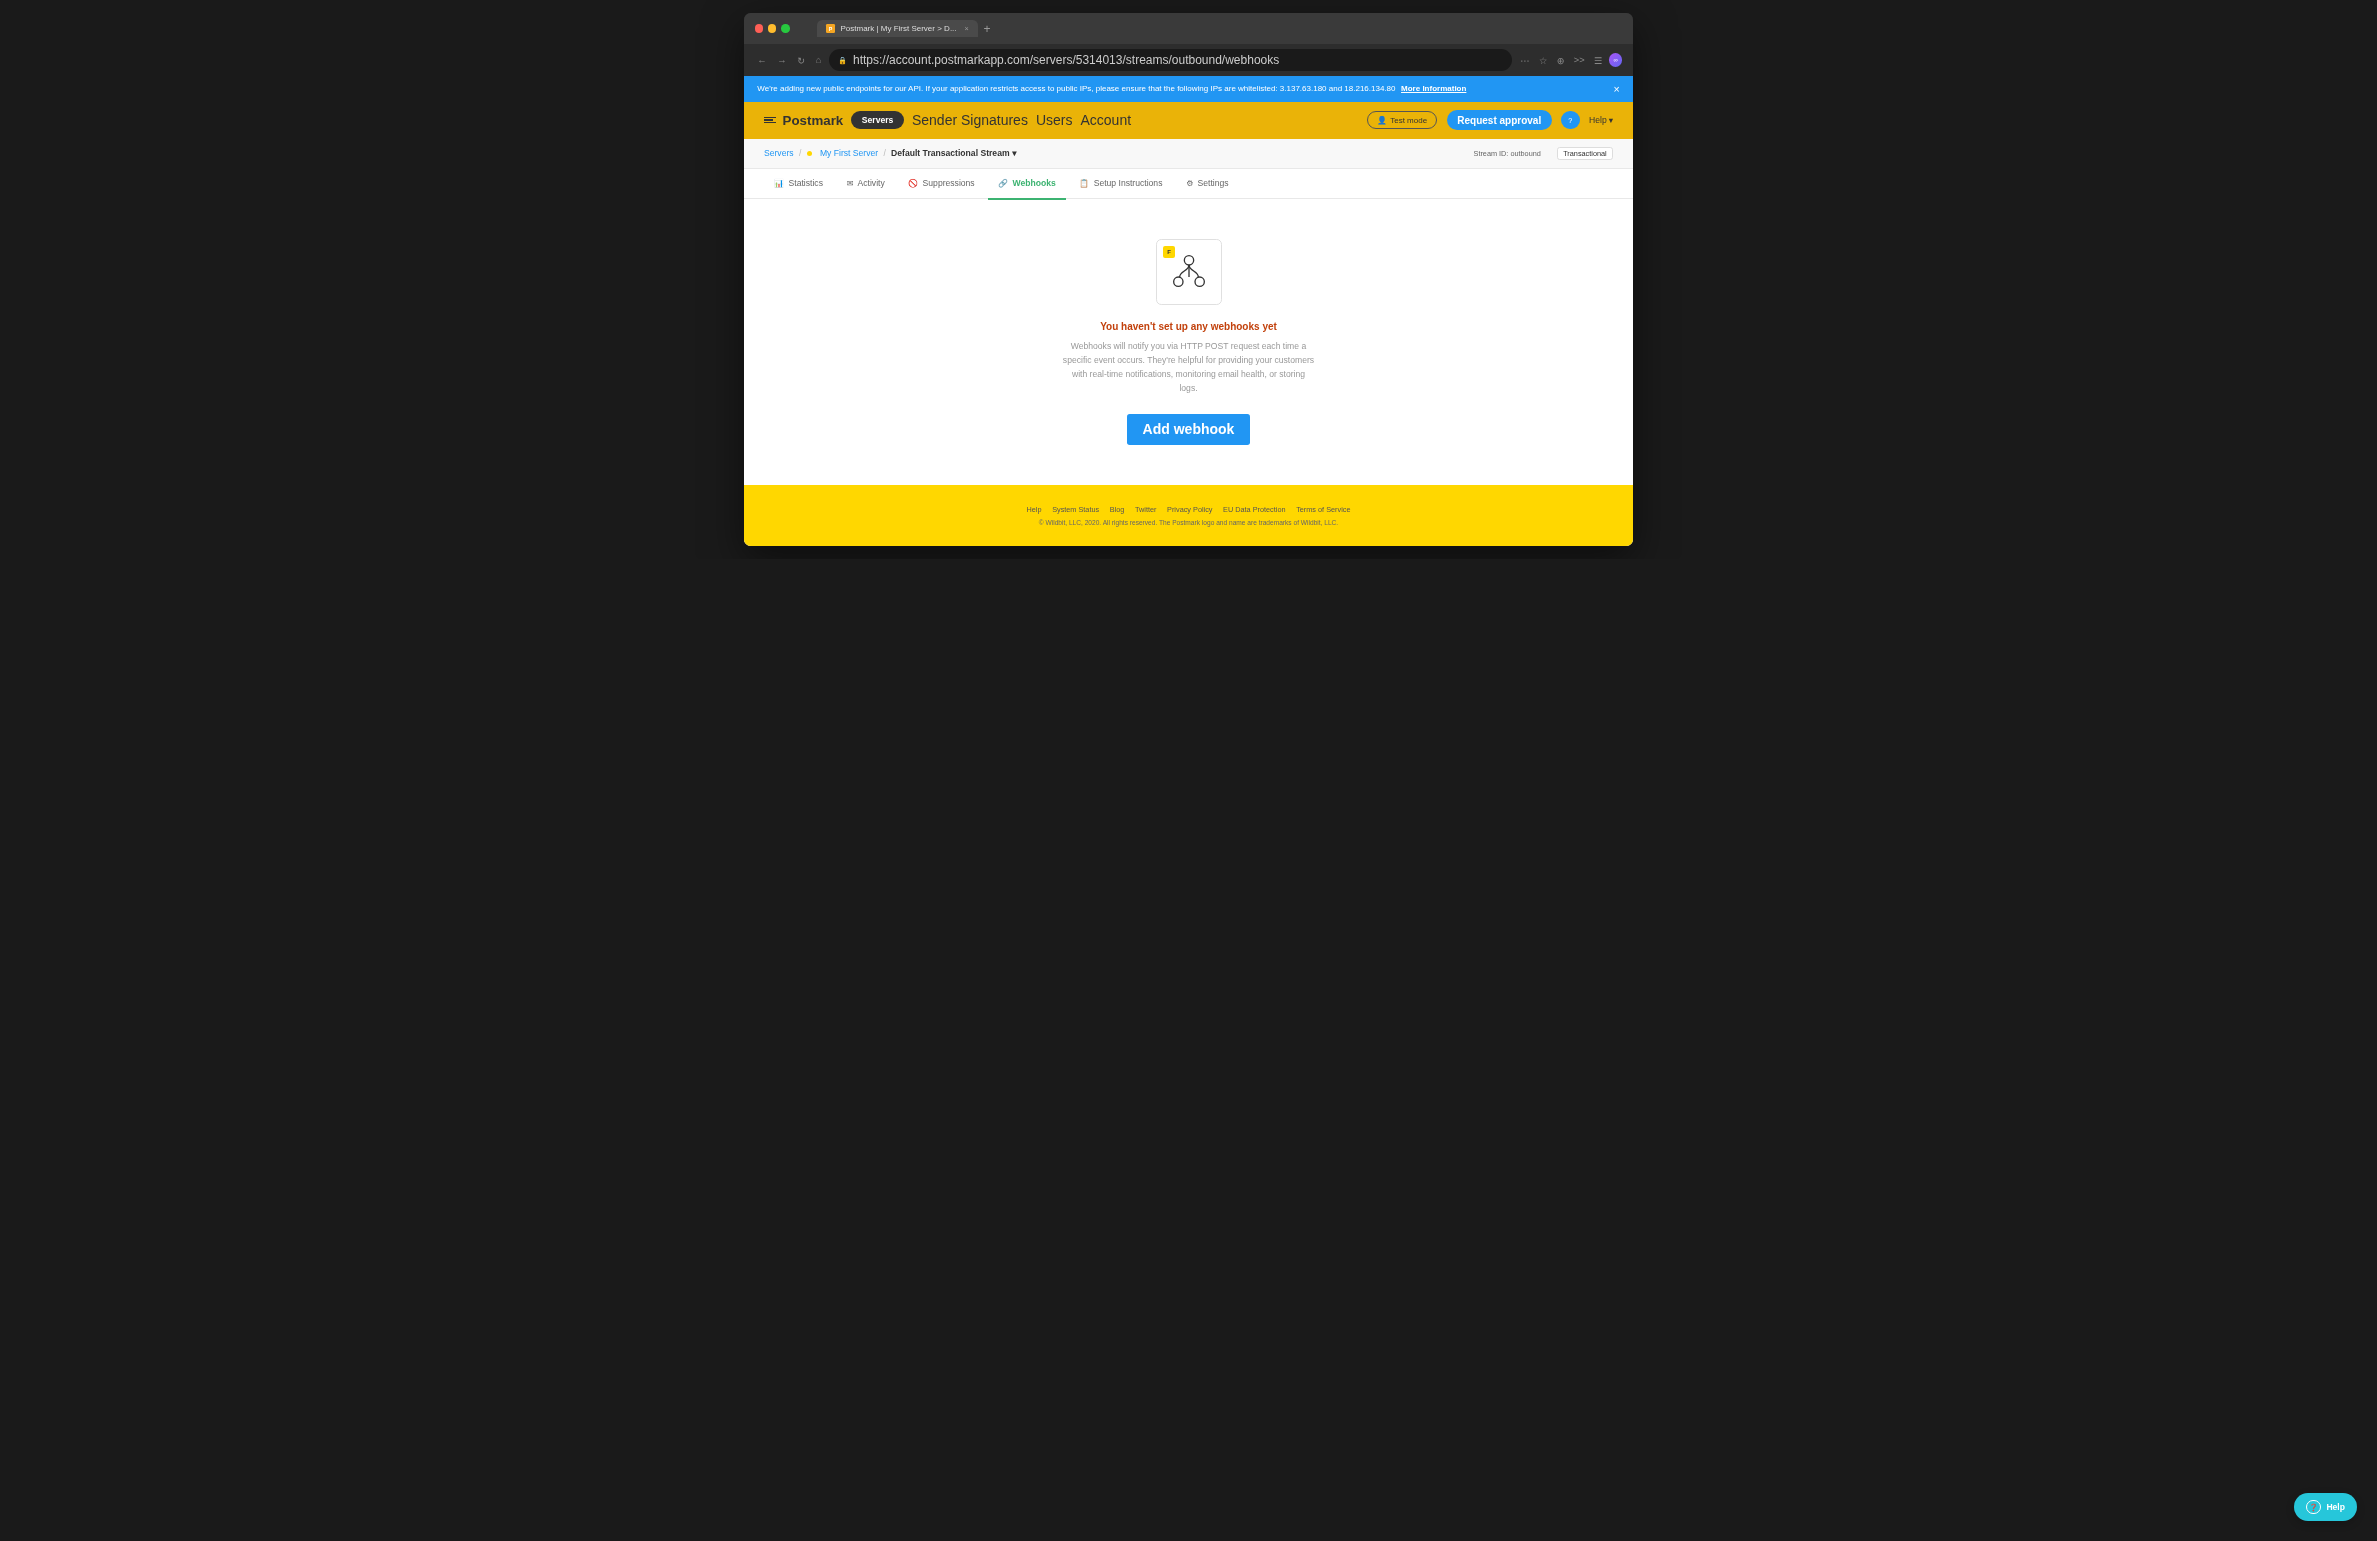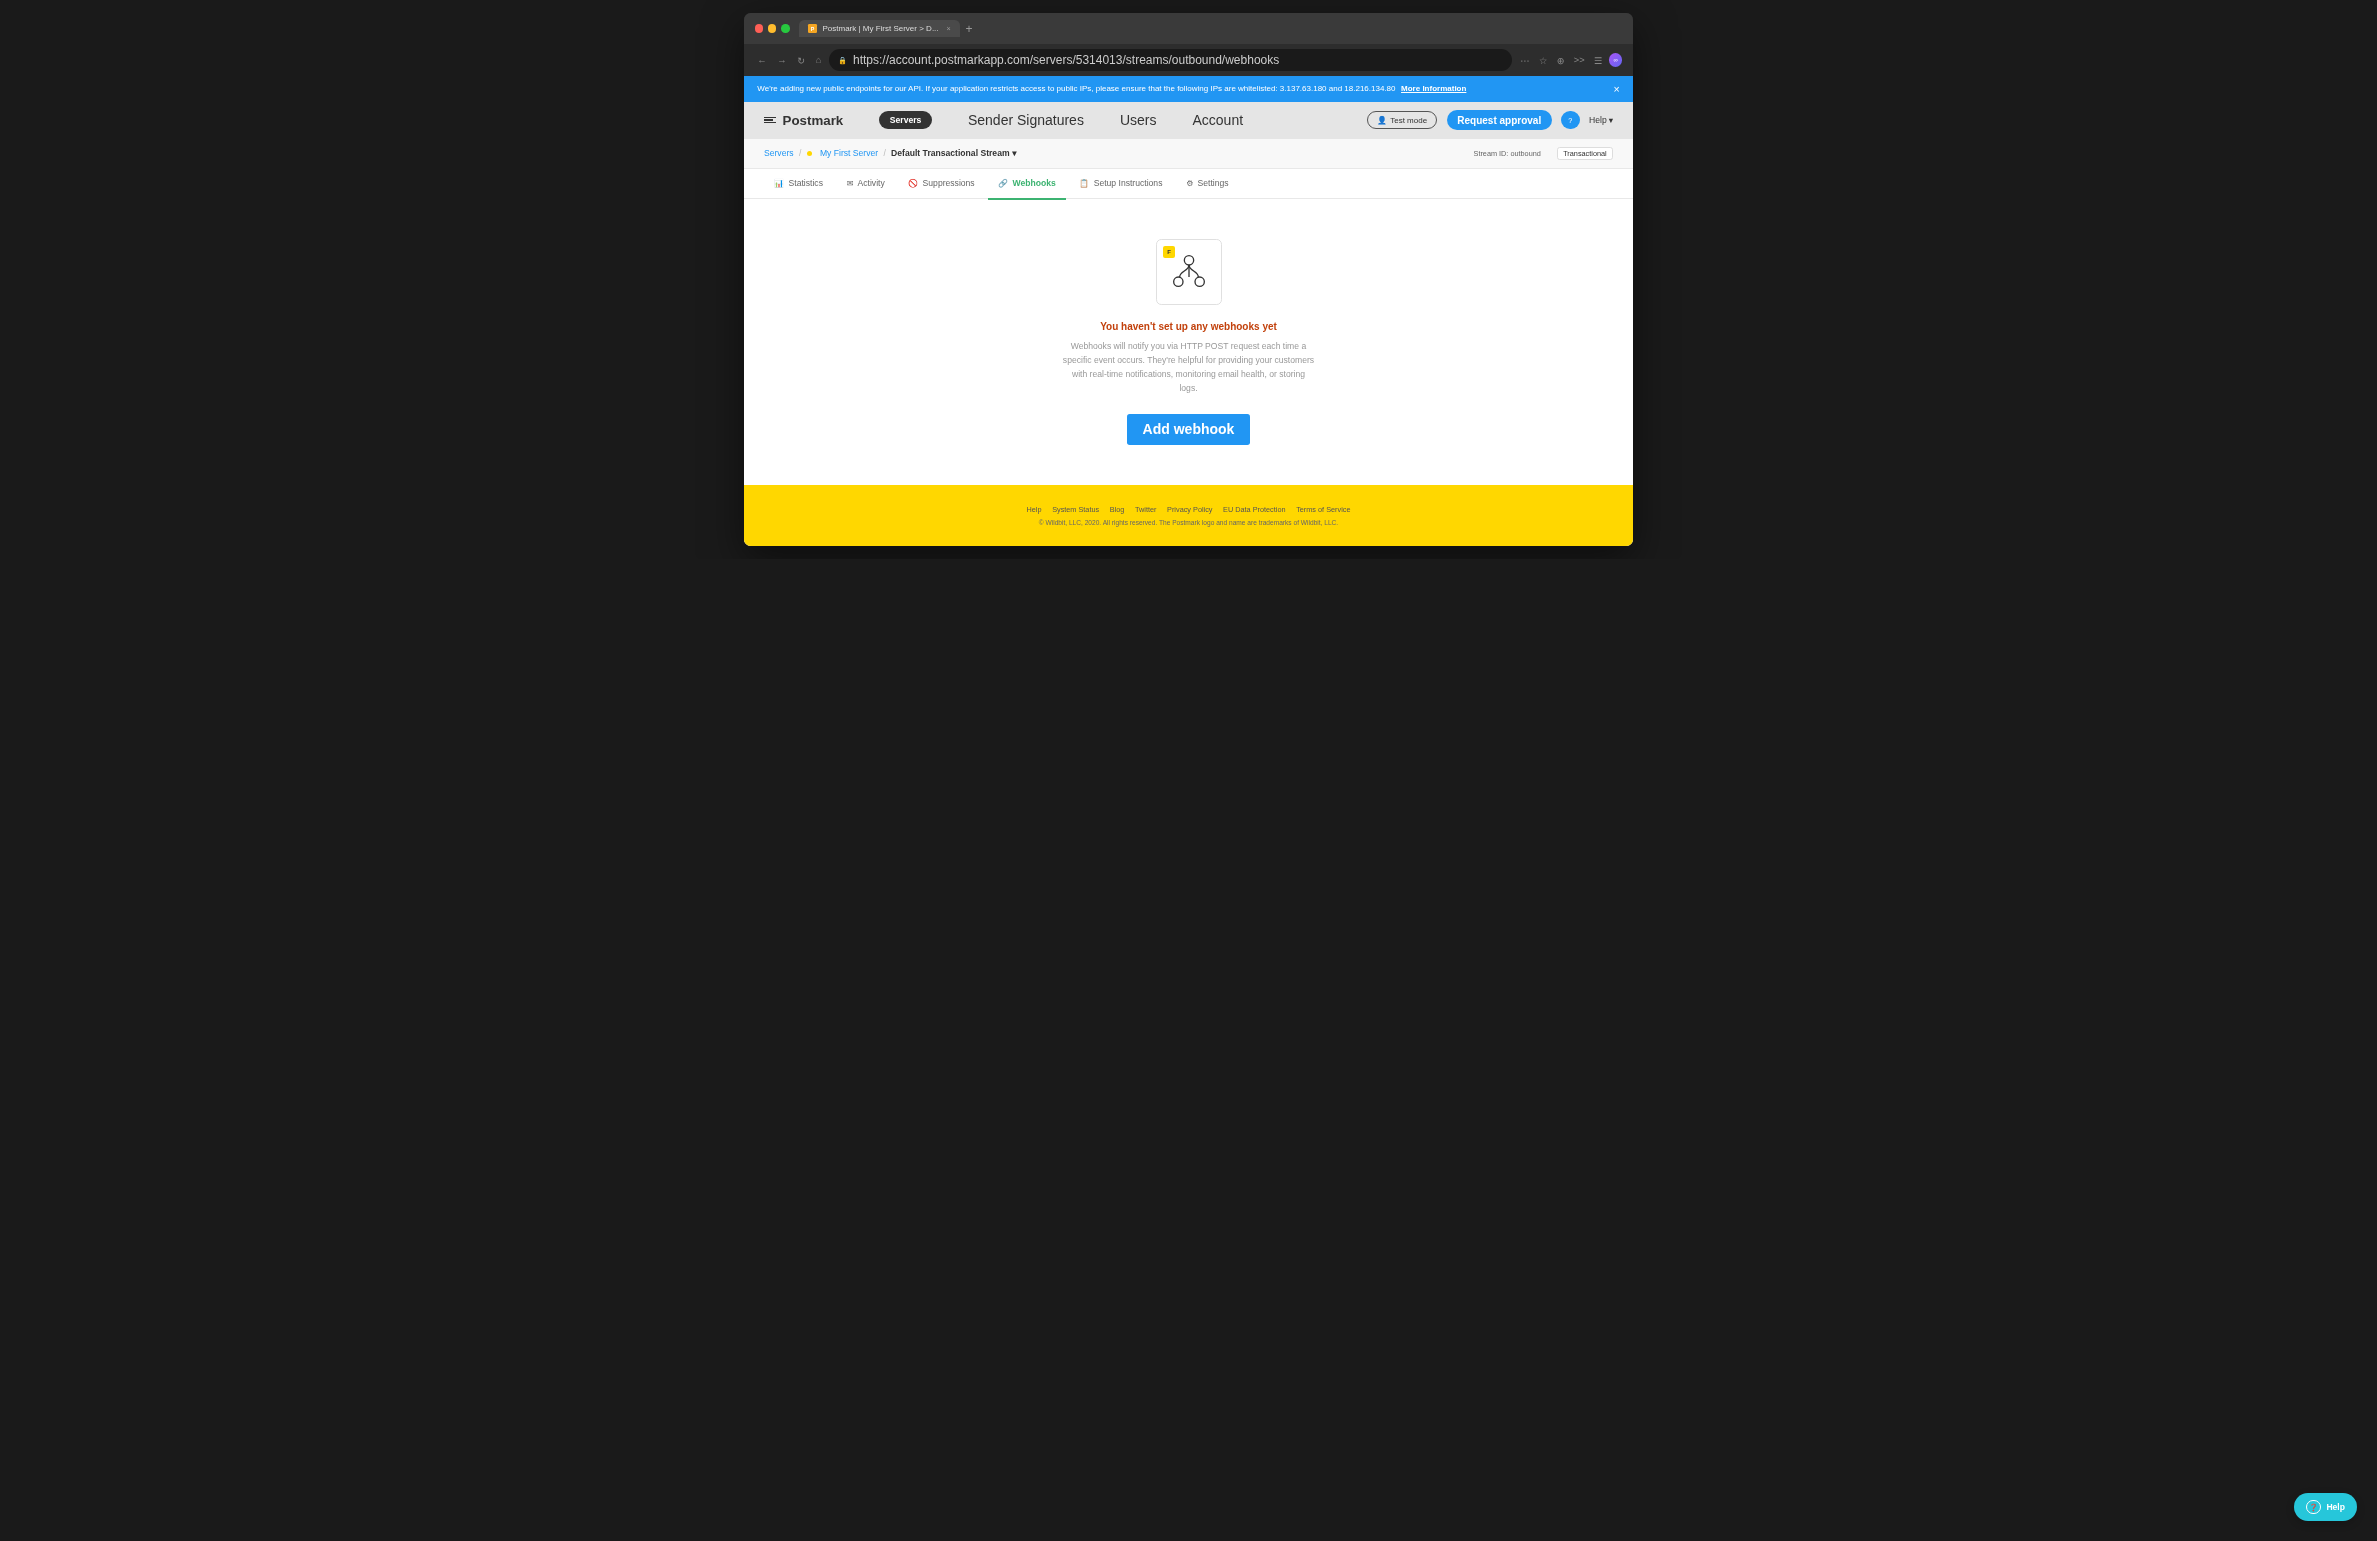--- a/index.html
+++ b/index.html
@@ -8,21 +8,21 @@
     
     .browser-window { background: #2d2d2d; border-radius: 6.6px; overflow: hidden; width: 100%; max-width: 889px; margin: 13.3px auto; box-shadow: 0 13.3px 40px rgba(0,0,0,0.5); }
     
     .browser-titlebar { background: #3a3a3a; padding: 6.6px 10.6px; display: flex; align-items: center; gap: 8px; }
     .traffic-lights { display: flex; gap: 4.6px; }
     .traffic-light { width: 8.6px; height: 8.6px; border-radius: 50%; }
     .traffic-light.red { background: #ff5f56; }
     .traffic-light.yellow { background: #ffbd2e; }
     .traffic-light.green { background: #27c93f; }
     
-    .browser-tab-bar { display: flex; align-items: center; margin-left: 1px; flex: 1; }
+    .browser-tab-bar { display: flex; align-items: center; margin-left: 19px; flex: 1; }
     .browser-tab { background: #4a4a4a; border-radius: 5.3px 5.3px 0 0; padding: 4px 9.3px; display: flex; align-items: center; gap: 5.3px; font-size: 8px; color: #ddd; }
     .tab-favicon { width: 9.3px; height: 9.3px; background: #f5a623; border-radius: 1.3px; display: flex; align-items: center; justify-content: center; font-size: 5.3px; color: white; font-weight: bold; }
     .tab-close { color: #999; cursor: pointer; font-size: 7.3px; margin-left: 2.7px; }
     .new-tab-btn { background: none; border: none; color: #999; font-size: 12px; cursor: pointer; padding: 0 5.3px; }
 
     .browser-addressbar { background: #2d2d2d; padding: 5.3px 10.6px; display: flex; align-items: center; gap: 5.3px; }
     .nav-btn { background: none; border: none; color: #888; cursor: pointer; font-size: 9.3px; padding: 2.7px; border-radius: 2.7px; }
     .address-bar-container { flex: 1; background: #1a1a1a; border-radius: 13.3px; padding: 4px 9.3px; display: flex; align-items: center; gap: 5.3px; }
     .address-bar-url { color: #ccc; font-size: 12px; flex: 1; }
     .address-bar-icon { color: #888; font-size: 7.3px; }
@@ -31,21 +31,21 @@
     .extension-icon { width: 13.3px; height: 13.3px; background: linear-gradient(135deg, #a855f7, #6366f1); border-radius: 50%; display: flex; align-items: center; justify-content: center; font-size: 6px; color: white; }
 
     
     .app-content { background: white; }
     
     
     .info-banner { background: #2196F3; color: white; padding: 6.6px 13.3px; display: flex; align-items: center; justify-content: space-between; font-size: 8px; gap: 34px; }
     .info-banner-close { background: none; border: none; color: white; cursor: pointer; font-size: 10.6px; }
 
     
-    .top-nav { background: #e5e5e5; padding: 0 20px; display: flex; align-items: center; height: 37px; gap: 36px; }
+    .top-nav { background: #eab308; padding: 0 20px; display: flex; align-items: center; height: 37px; gap: 8px; }
     .postmark-logo { display: flex; align-items: center; gap: 5.3px; font-size: 13.3px; font-weight: bold; color: #333; }
     .logo-lines { display: flex; flex-direction: column; gap: 1.3px; margin-right: 1.3px; }
     .logo-line { height: 1.3px; background: #333; }
     .logo-line:nth-child(1) { width: 12px; }
     .logo-line:nth-child(2) { width: 9.3px; }
     .logo-line:nth-child(3) { width: 12px; }
     
     .nav-servers-btn { background: #333; color: white; border: none; border-radius: 13.3px; padding: 4px 10.6px; font-size: 8.6px; font-weight: 600; cursor: pointer; }
     .nav-link { color: #333; text-decoration: none; font-size: 14px; font-weight: 500; }
     .nav-spacer { flex: 1; }

